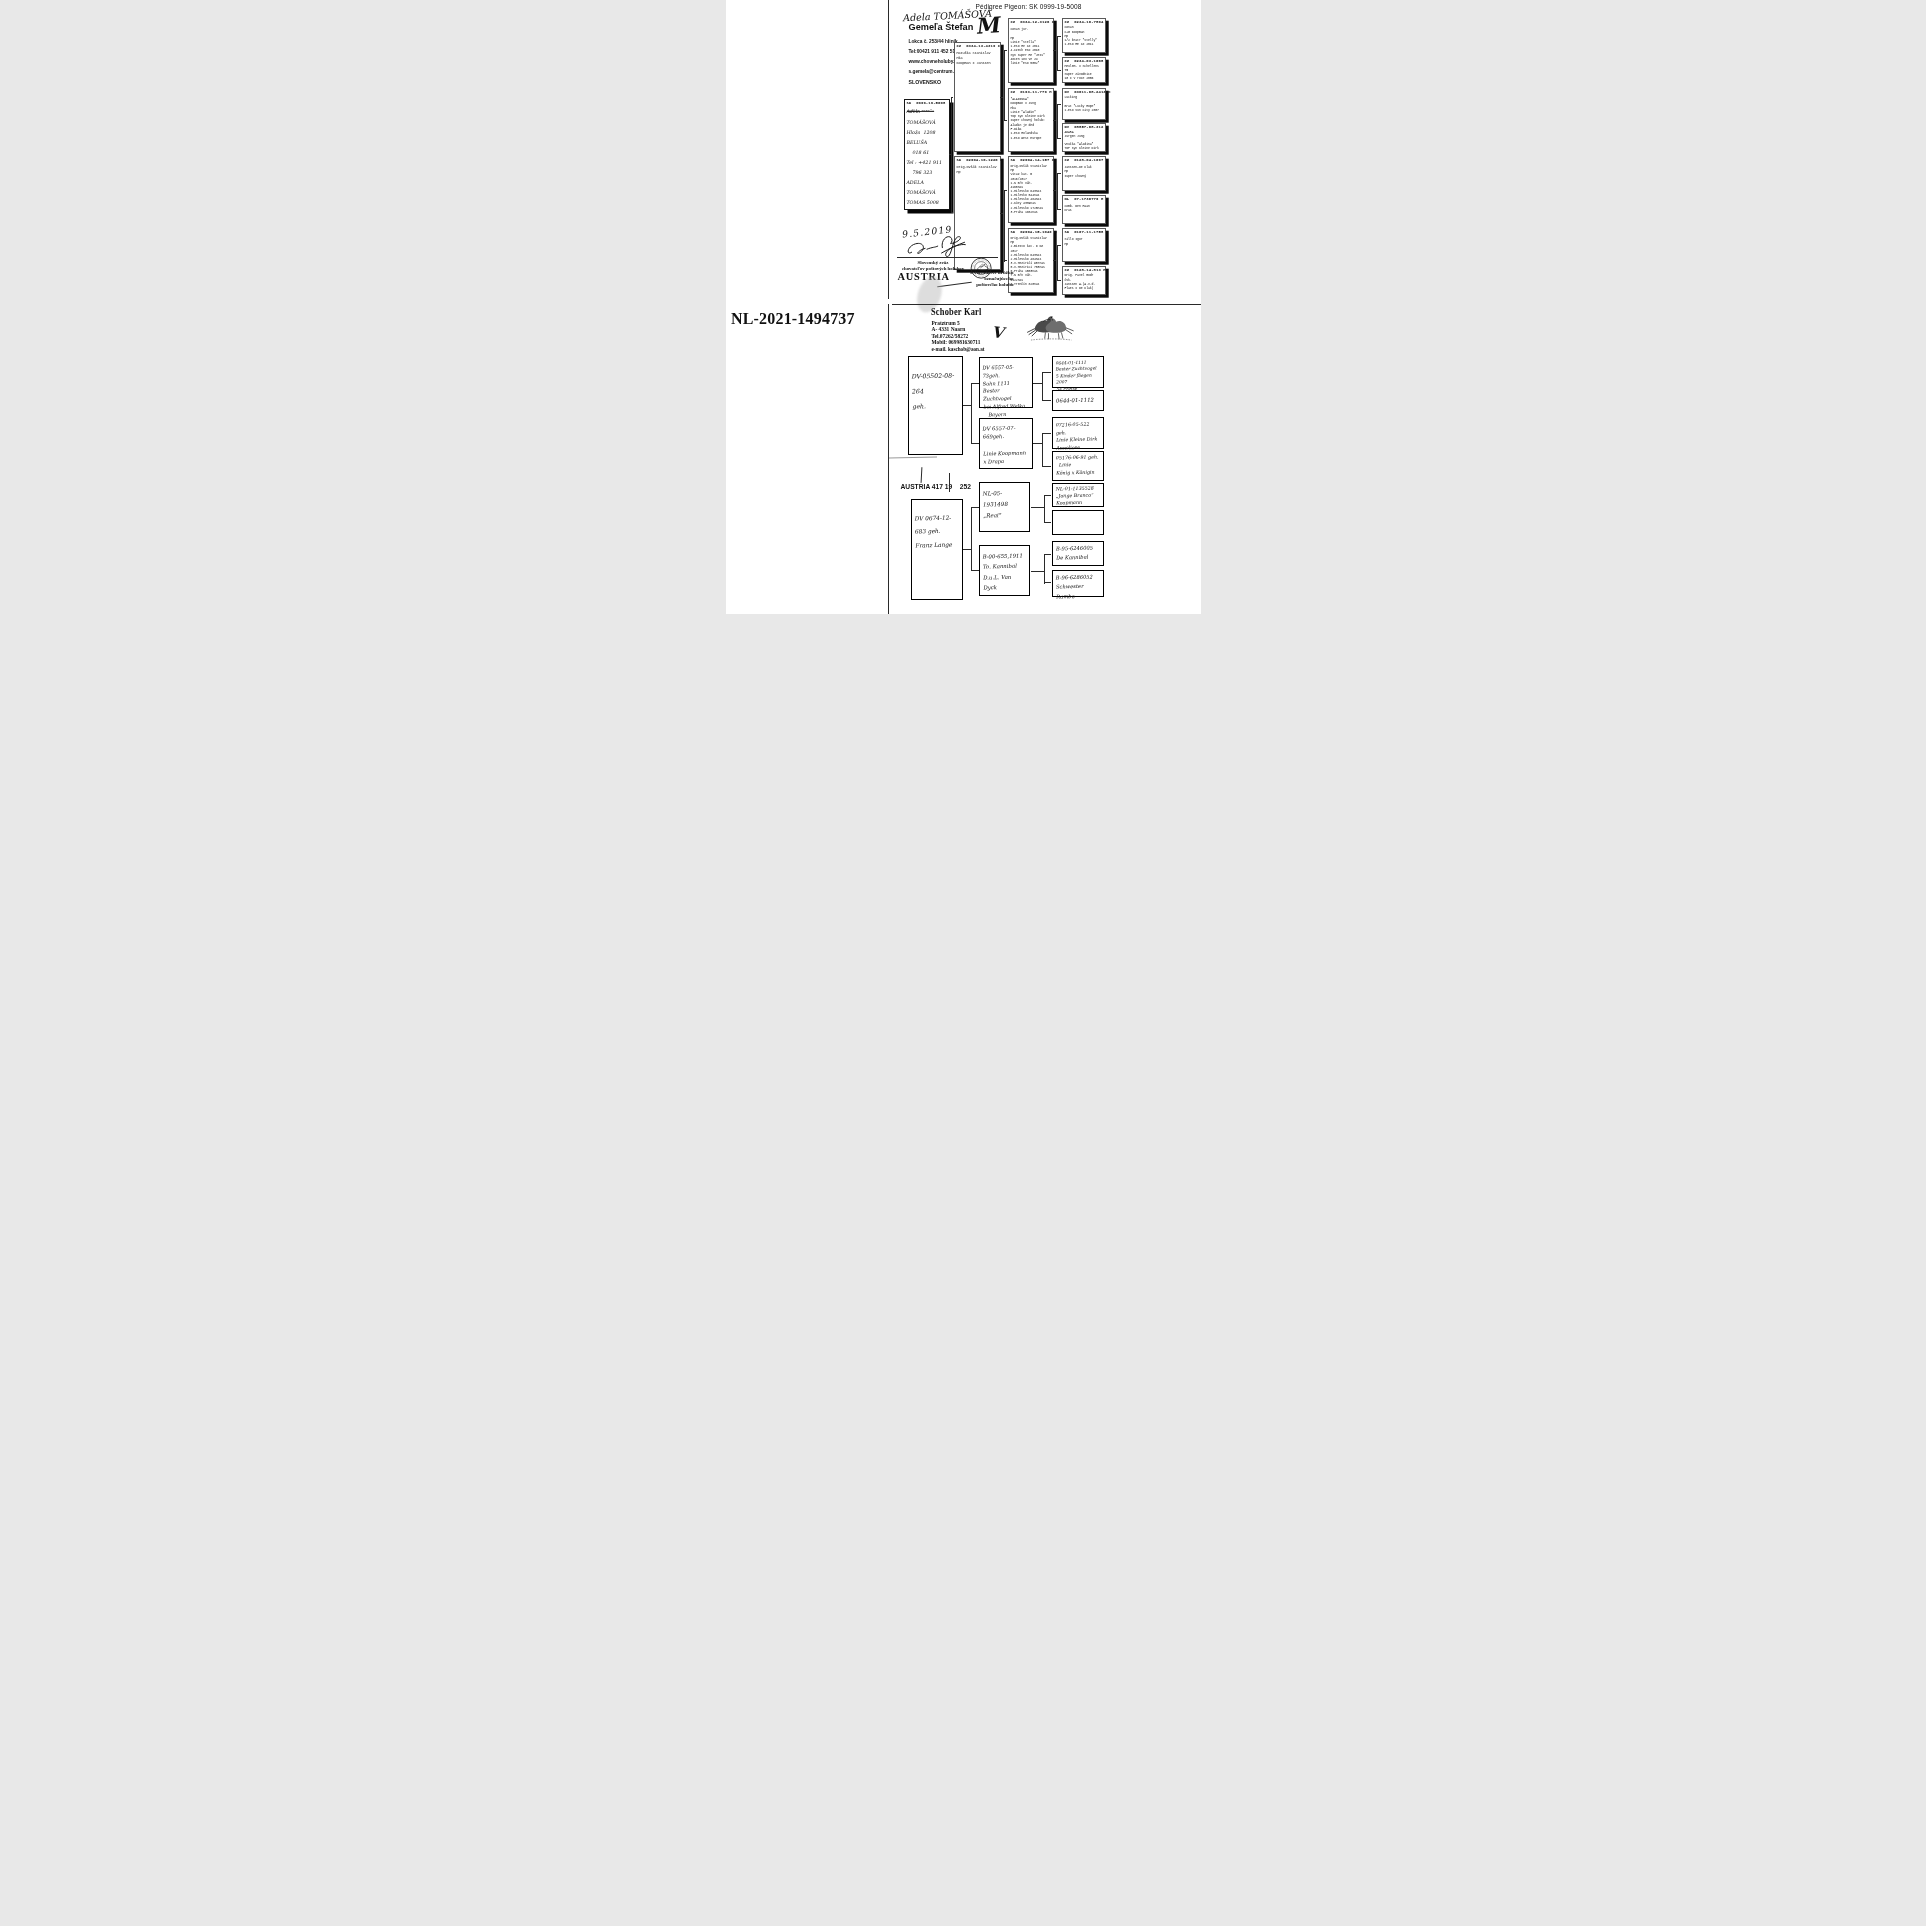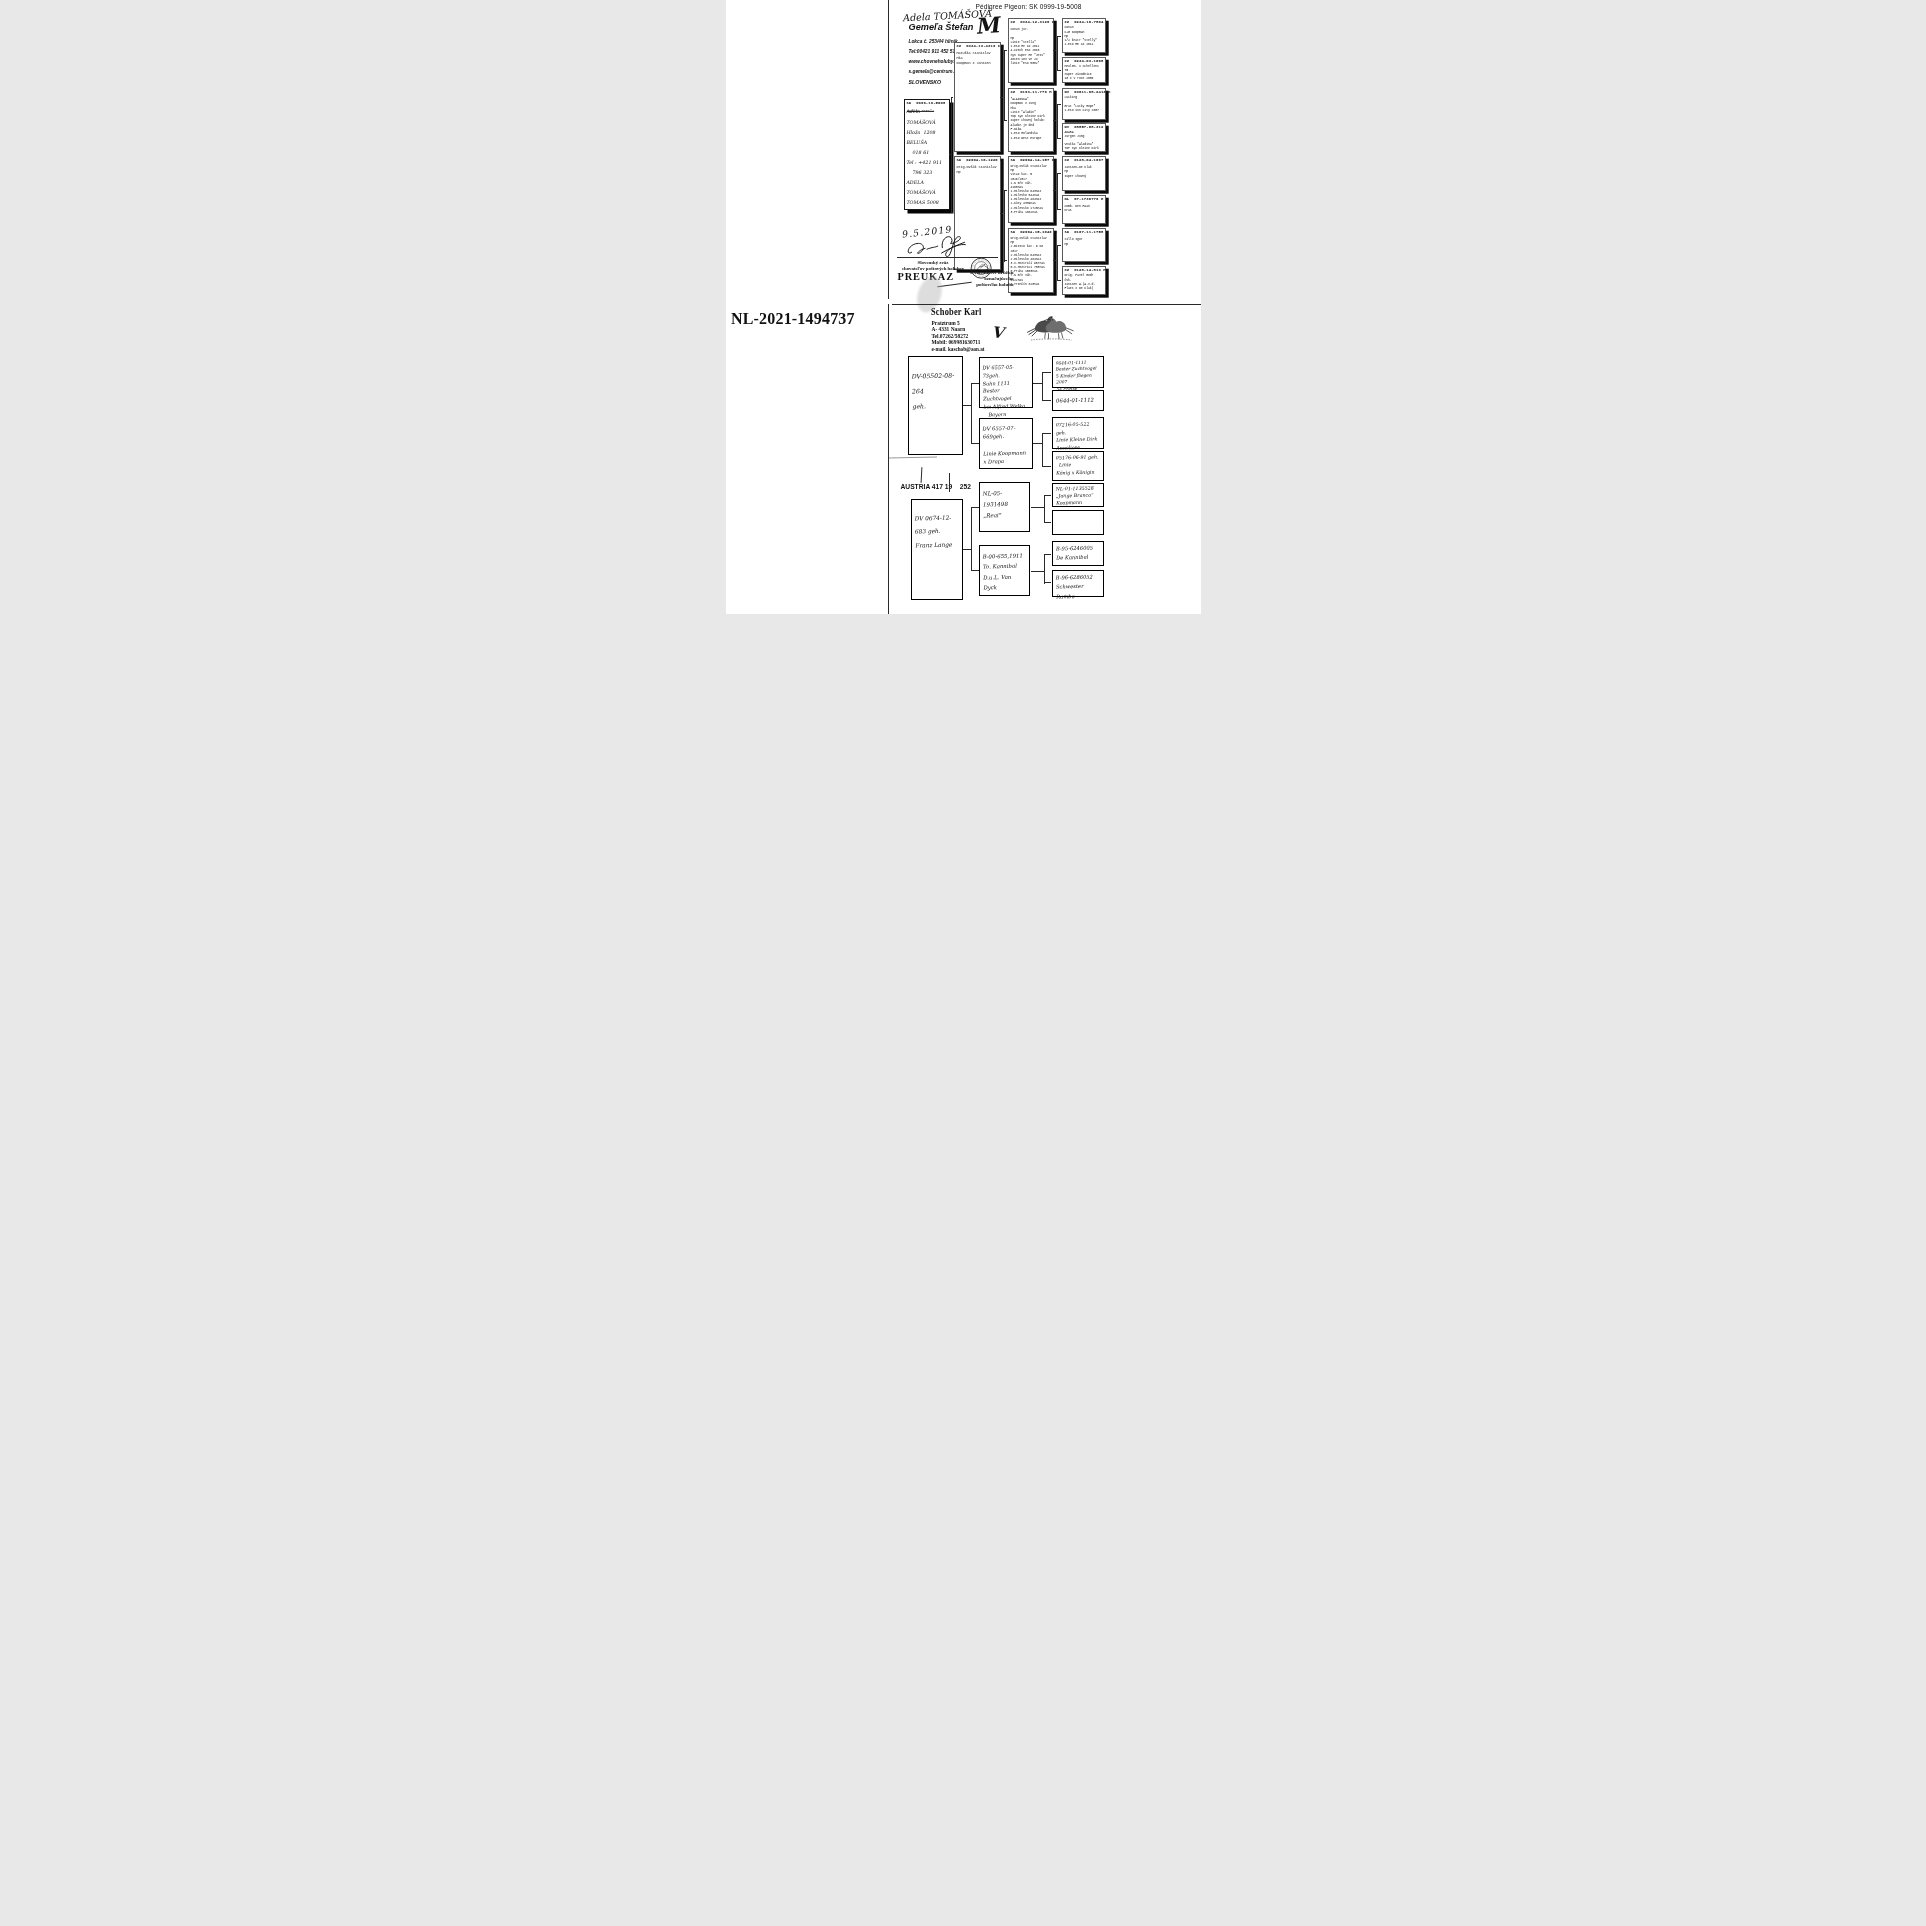--- a/index.html
+++ b/index.html
@@ -17,21 +17,21 @@
   .subjectbox{border:0.8px solid #161616;box-shadow:3.5px 3.5px 0 #050505;}
   .printedname{position:absolute;left:2.3px;top:9.2px;font-family:"Liberation Mono",monospace;
         font-size:3.5px;color:#333;text-decoration:line-through;white-space:nowrap;}
   .hw{font-family:"DejaVu Serif",serif;font-style:italic;color:#131313;}
   .hwlines{white-space:pre-wrap;line-height:2.1;}
   
   .hbox{position:absolute;background:#fff;border:1.2px solid #000;box-sizing:border-box;
         padding:5.4px 3.1px 1.5px 3.9px;}
   .hbox .hbody{font-family:"DejaVu Serif",serif;font-style:italic;font-size:5.2px;
         line-height:1.9;white-space:pre-wrap;transform:rotate(-1.5deg);}
-  .contact{font-weight:bold;font-style:italic;font-size:4.8px;}
+  .contact{font-weight:bold;font-size:4.8px;}
   .serifb{font-family:"Liberation Serif",serif;font-weight:bold;}
   .stamptext{font-family:"Liberation Serif",serif;font-weight:bold;text-align:center;line-height:1.15;}
 </style>
 </head>
 <body>
 
 <div id="page">
 
   <div class="ln" style="left:162px;top:0;width:0.8px;height:299px;"></div>
 
@@ -221,21 +221,21 @@
   <div class="ln" style="left:171px;top:257px;width:101px;height:0.8px;"></div>
   <div class="abs stamptext" style="left:172px;top:260px;width:71px;font-size:4.8px;white-space:pre-line;">Slovenský zväz
 chovateľov poštových holubov</div>
   <svg class="abs" style="left:244px;top:257px;" width="22.3" height="22.3" viewBox="0 0 58 58">
     <circle cx="29" cy="29" r="26" fill="none" stroke="#1d1d1d" stroke-width="2.2"></circle>
     <circle cx="29" cy="29" r="21.5" fill="none" stroke="#1d1d1d" stroke-width="1" stroke-dasharray="1.5,2.2"></circle>
     <circle cx="29" cy="29" r="17" fill="none" stroke="#1d1d1d" stroke-width="1.4"></circle>
     <path d="M18,32 q7,-9 14,-7 q1,-5 7,-6 q-2,4 0,5 q7,2 9,7 q-9,5 -17,4 q-8,-1 -13,-3 z" fill="none" stroke="#1d1d1d" stroke-width="1.4"></path>
     <path d="M24,27 q4,-7 10,-9 M27,29 q5,-5 9,-6" fill="none" stroke="#1d1d1d" stroke-width="1"></path>
   </svg>
-  <div class="abs serifb" style="left:172px;top:271px;font-size:10.4px;letter-spacing:0.8px;">PREUKAZ</div>
+  <div class="abs serifb" style="left:172px;top:271px;font-size:10.4px;letter-spacing:0.8px;">AUSTRIA</div>
   <div class="abs stamptext" style="left:223px;top:270px;width:65px;font-size:5px;white-space:pre-line;text-align:right;">o vlastníctve krúžku
 označujúceho
 poštového holuba</div>
   <div class="ln" style="left:211px;top:284px;width:35px;height:1.2px;transform:rotate(-8deg);border-radius:0.8px;"></div>
   <div class="abs" style="left:192px;top:276px;width:23px;height:37px;background:#b5b5b5;opacity:.45;border-radius:50%;transform:rotate(18deg);filter:blur(1.2px);"></div>
 
   <div class="ln" style="left:166px;top:304px;width:309px;height:1px;"></div>
   <div class="ln" style="left:162px;top:304px;width:0.8px;height:310px;"></div>
 
   <div class="abs serifb" style="left:5.4px;top:310px;font-size:16px;letter-spacing:0.2px;transform:scaleY(1.08);">NL-2021-1494737</div>

